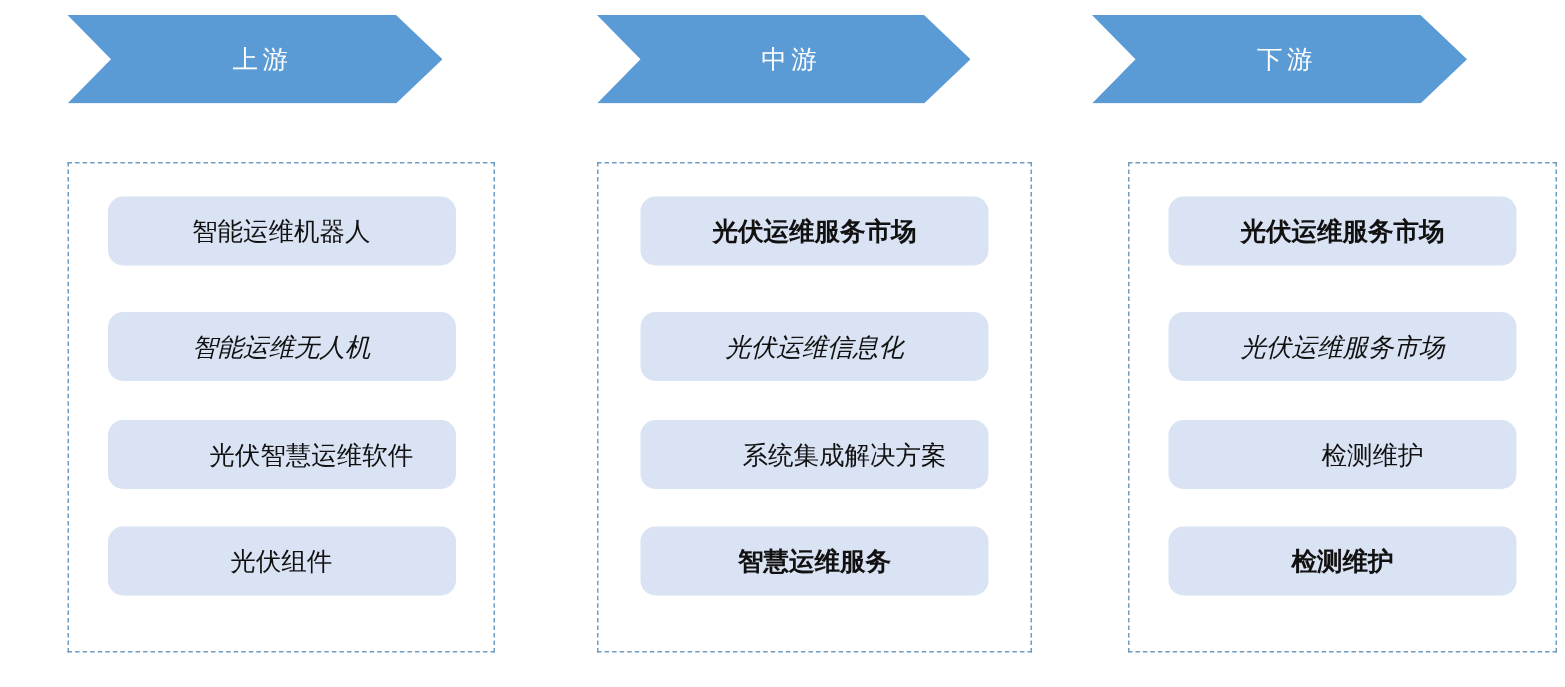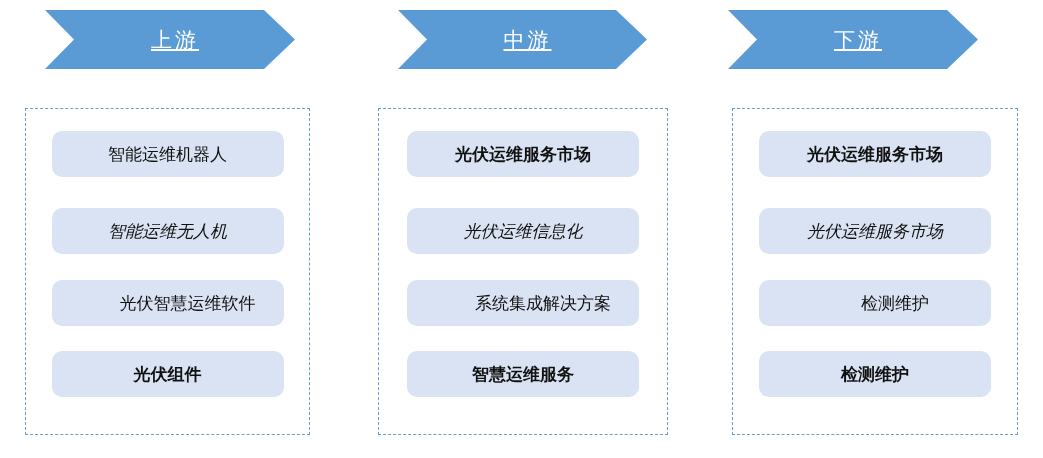--- a/index.html
+++ b/index.html
@@ -17,30 +17,30 @@
     top: 10px;
     height: 59px;
     background: var(--arrow_fill, #5B9BD5);
     clip-path: polygon(0 0, calc(100% - 31px) 0, 100% 50%, calc(100% - 31px) 100%, 0 100%, 29px 50%);
     display: flex;
     align-items: center;
     justify-content: center;
   }
   .arrow-label {
     color: var(--arrow_text, #ffffff);
-    font-size: 21px;
+    font-size: 17px;
     letter-spacing: 3px;
     padding-left: 10px;
-    text-decoration: underline;
   }
   .panel {
     position: absolute;
     top: 108px;
     height: 327px;
     border: 1px dashed var(--panel_border, #6E9CC3);
+    margin-left: 20px;
   }
   .box {
     width: 232px;
     height: 46px;
     margin: 0 auto;
     background: var(--box_fill, #DAE3F3);
     border-radius: 10px;
     display: flex;
     align-items: center;
     justify-content: center;
@@ -64,21 +64,21 @@
 
 <div class="canvas">
 
   <div class="arrow arrow-0">
     <span class="arrow-label">上游</span>
   </div>
   <div class="panel panel-0">
     <div class="box b1">智能运维机器人</div>
     <div class="box b2">智能运维无人机</div>
     <div class="box b3">光伏智慧运维软件</div>
-    <div class="box b4" style="font-weight: 700;">光伏组件</div>
+    <div class="box b4" style="font-weight: 400;">光伏组件</div>
   </div>
 
   <div class="arrow arrow-1">
     <span class="arrow-label">中游</span>
   </div>
   <div class="panel panel-1">
     <div class="box b1" style="font-weight: 700;">光伏运维服务市场</div>
     <div class="box b2">光伏运维信息化</div>
     <div class="box b3">系统集成解决方案</div>
     <div class="box b4">智慧运维服务</div>

